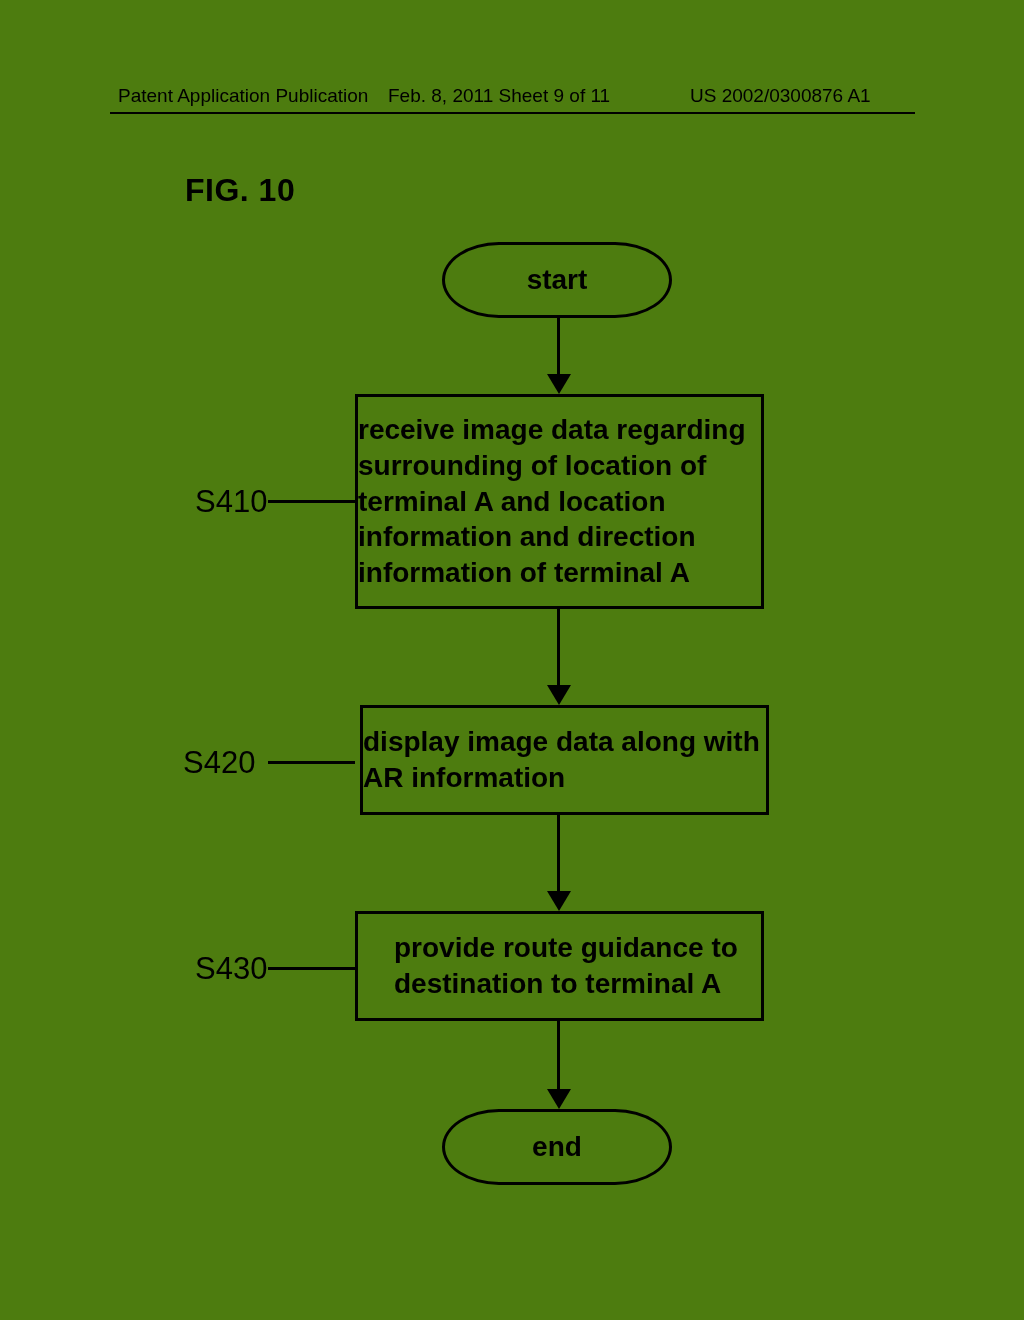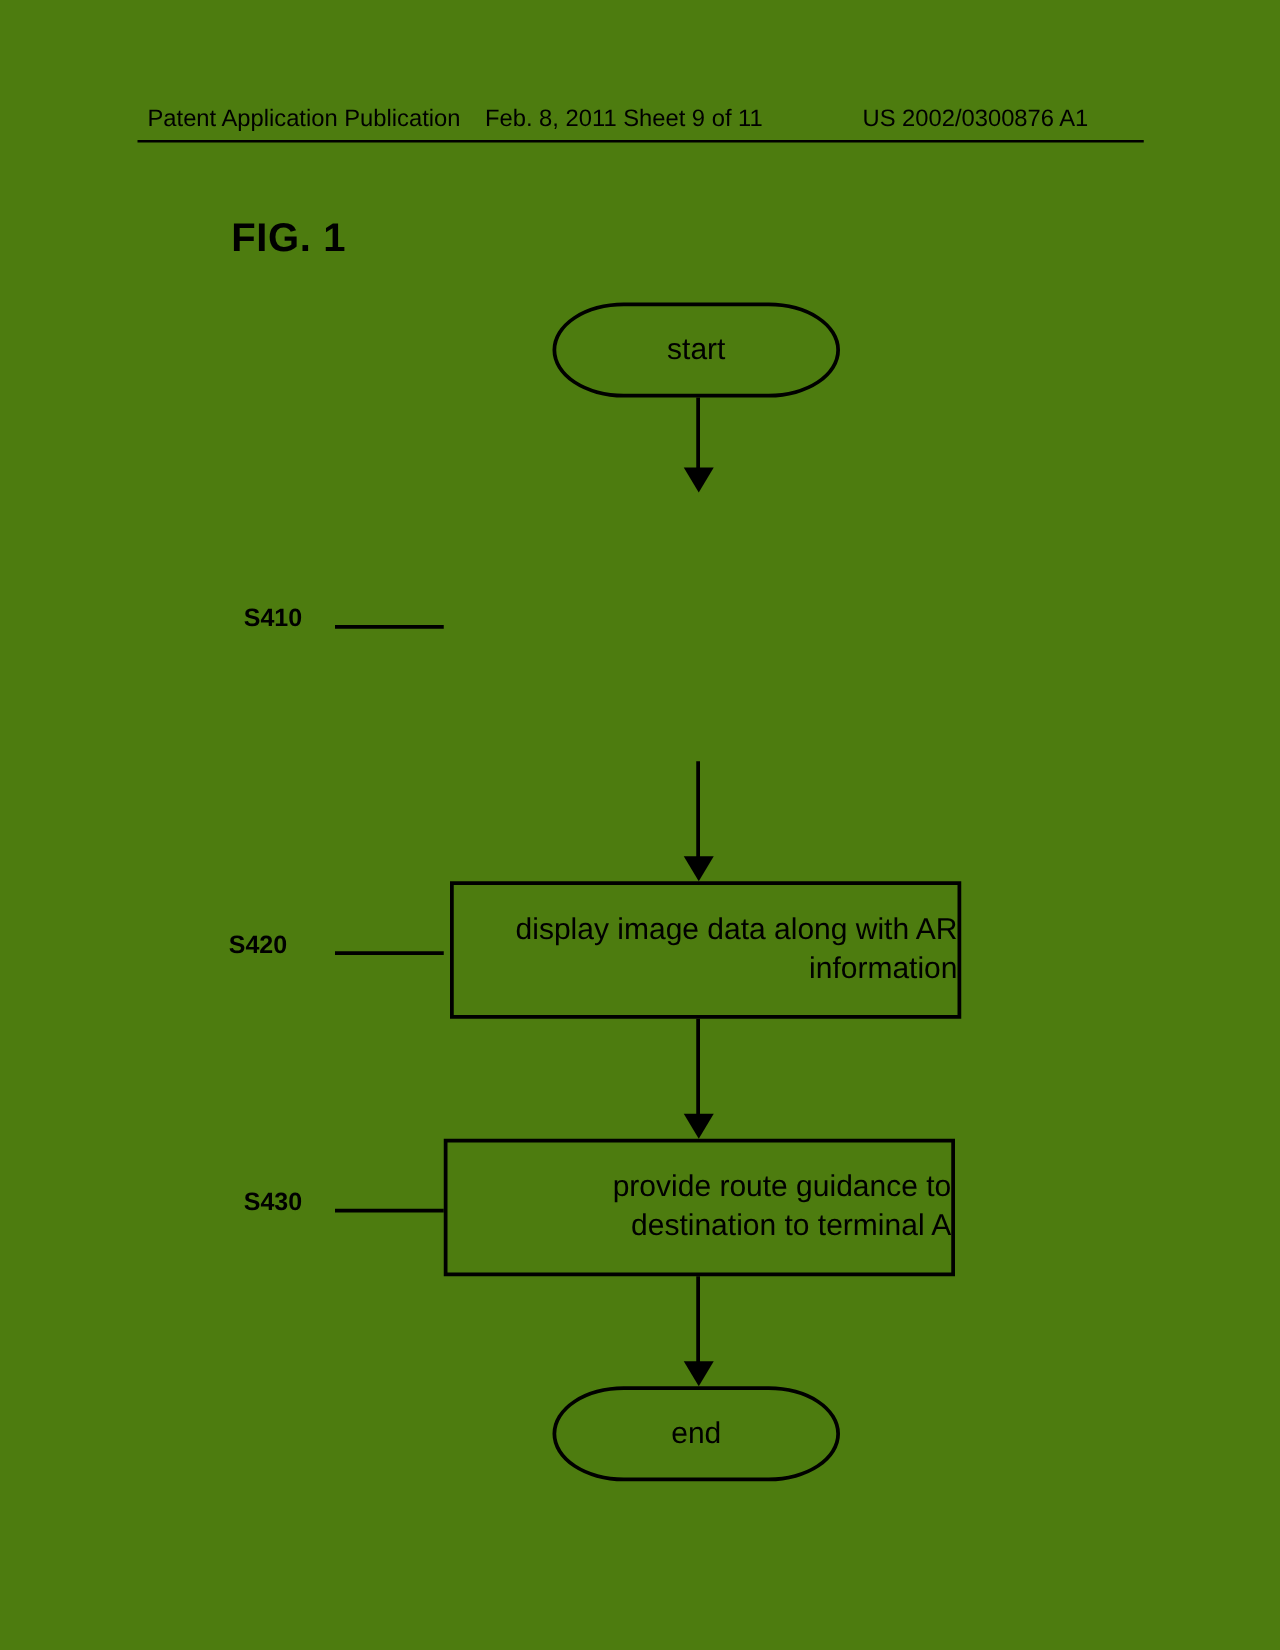--- a/index.html
+++ b/index.html
@@ -52,38 +52,38 @@
     top: 172px;
     font-size: 32px;
     font-weight: bold;
     letter-spacing: 0.5px;
   }
 
   
   .box {
     position: absolute;
     border: 3.5px solid #000;
-    text-align: right;
-    font-size: 24px;
-    font-weight: normal;
+    text-align: left;
+    font-size: 28px;
+    font-weight: bold;
     box-sizing: border-box;
     display: flex;
     align-items: center;
     justify-content: center;
     line-height: 1.28;
   }
   .term {
     border-radius: 60px / 40px;
   }
 
   
   .step-label {
     position: absolute;
-    font-size: 20px;
-    font-weight: bold;
+    font-size: 31px;
+    font-weight: normal;
   }
   .step-connector {
     position: absolute;
     height: 0;
     border-top: 3.5px solid #000;
   }
 
   
   .arrow {
     position: absolute;
@@ -104,27 +104,28 @@
 
 <div class="page">
 
   <div class="header">
     <span class="left">Patent Application Publication</span>
     <span class="mid">Feb. 8, 2011  Sheet 9 of 11</span>
     <span class="right">US 2002/0300876 A1</span>
   </div>
   <div class="header-rule"></div>
 
-  <div class="fig-label">FIG. 1</div>
+  <div class="fig-label">FIG. 10</div>
 
   <div class="box term" style="left:442px; top:242px; width:230px; height:76px;">start</div>
 
   <div class="arrow" style="left:557px; top:318px; height:58px;"></div>
   <div class="arrow-head" style="left:547px; top:374px;"></div>
 
+  <div class="box" style="left:355px; top:394px; width:409px; height:215px;">receive image data regarding surrounding of location of terminal A and location information and direction information of terminal A</div>
   <div class="step-label" style="left:195px; top:484px;">S410</div>
   <div class="step-connector" style="left:268px; top:500px; width:87px;"></div>
 
   <div class="arrow" style="left:557px; top:609px; height:78px;"></div>
   <div class="arrow-head" style="left:547px; top:685px;"></div>
 
   <div class="box" style="left:360px; top:705px; width:409px; height:110px;">display image data along with AR information</div>
   <div class="step-label" style="left:183px; top:745px;">S420</div>
   <div class="step-connector" style="left:268px; top:761px; width:87px;"></div>
 

